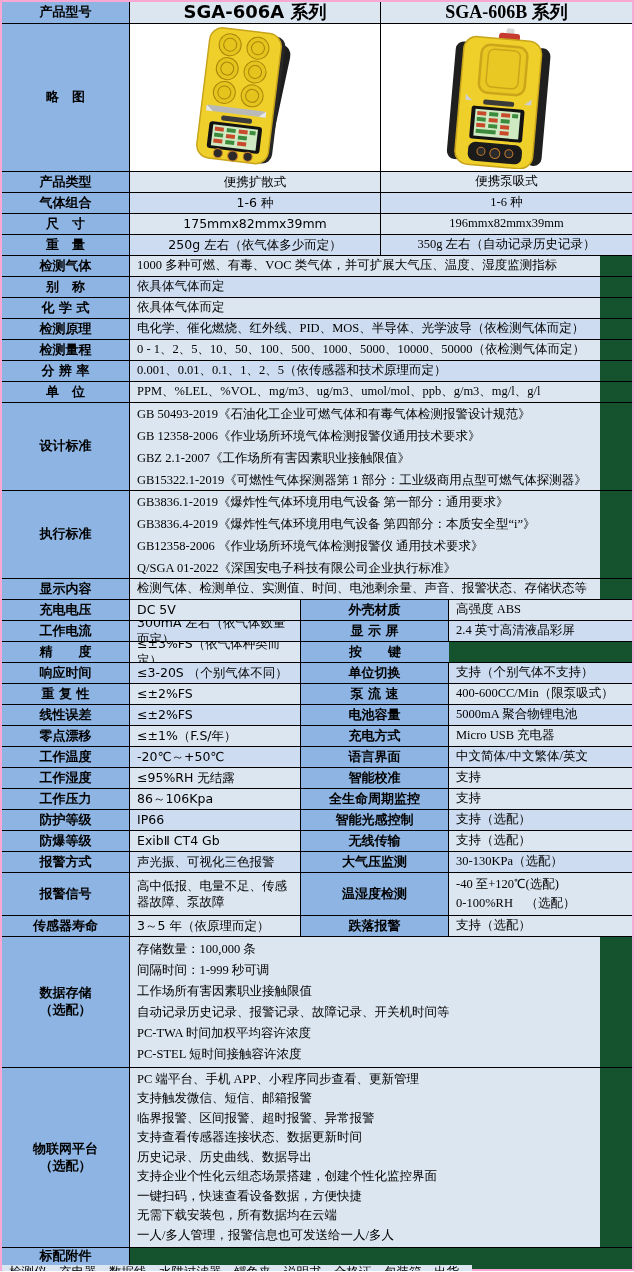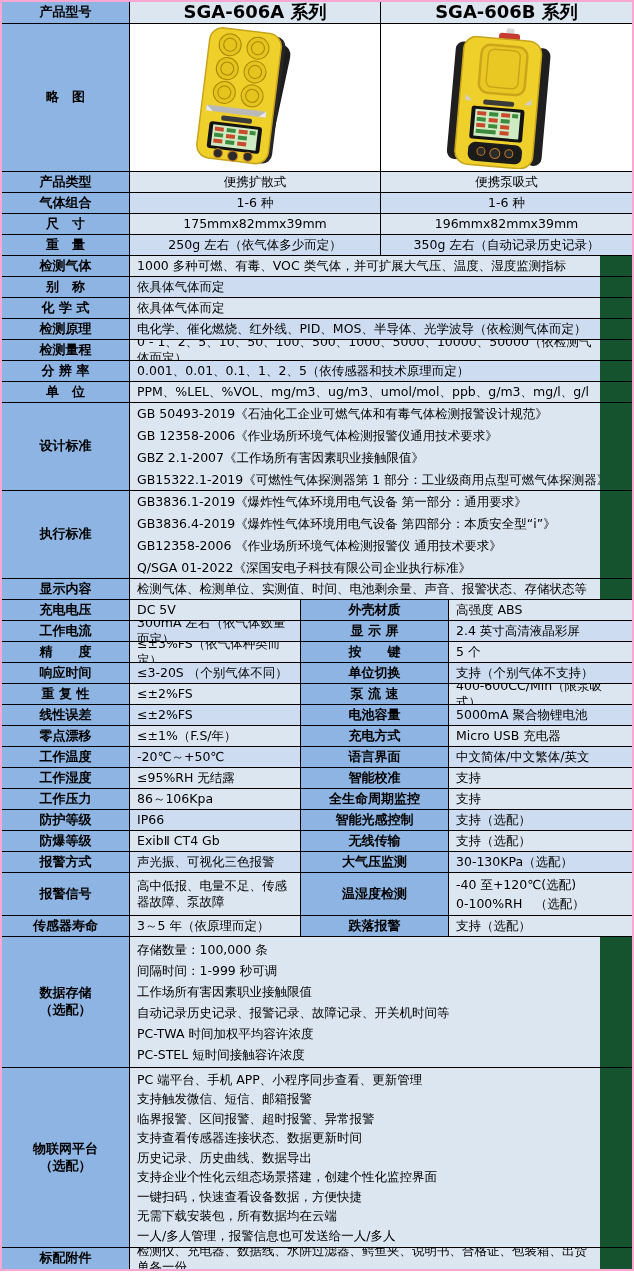--- a/index.html
+++ b/index.html
@@ -8,23 +8,23 @@
     width: 634px;
     font-family: "DejaVu Sans", "Liberation Sans", sans-serif;
     color: #000;
   }
   .spec-table {
     width: 634px;
     border: 2px solid #f9a8d4;
     background: #14532d;
   }
   .tr { display: flex; border-bottom: 1px solid #000; }
-  .tr:last-child { border-bottom: none; }
+  .tr:last-child { border-bottom: none; flex-direction: column; }
   .td { border-right: 1px solid #000; display: flex; align-items: center; overflow: hidden; }
-  .td:last-child { border-right: none; }
+  .td:last-child { border-right: none; font-family: Liberation Serif, serif; }
   .label {
     background: var(--label-bg, #8DB4E2);
     font-weight: bold;
     font-size: 13px;
     justify-content: center;
     text-align: center;
     flex-direction: column;
     line-height: 1.3;
   }
   .value { background: var(--row-light, #DCE6F1); font-size: 12.5px; padding: 0 7px; line-height: 1.25; }
@@ -233,21 +233,20 @@
   <div class="tr h21 alt">
     <div class="td label w-label">工作电流</div>
     <div class="td value w-v1">300mA 左右（依气体数量而定）</div>
     <div class="td label w-l2">显 示 屏</div>
     <div class="td value w-v2">2.4 英寸高清液晶彩屏</div>
   </div>
   <div class="tr h21">
     <div class="td label w-label">精　　度</div>
     <div class="td value w-v1">≤±3%FS（依气体种类而定）</div>
     <div class="td label w-l2">按　　键</div>
-    <div class="td value w-v2">5 个</div>
   </div>
   <div class="tr h21 alt">
     <div class="td label w-label">响应时间</div>
     <div class="td value w-v1">≤3-20S （个别气体不同）</div>
     <div class="td label w-l2">单位切换</div>
     <div class="td value w-v2">支持（个别气体不支持）</div>
   </div>
   <div class="tr h21">
     <div class="td label w-label">重 复 性</div>
     <div class="td value w-v1">≤±2%FS</div>

